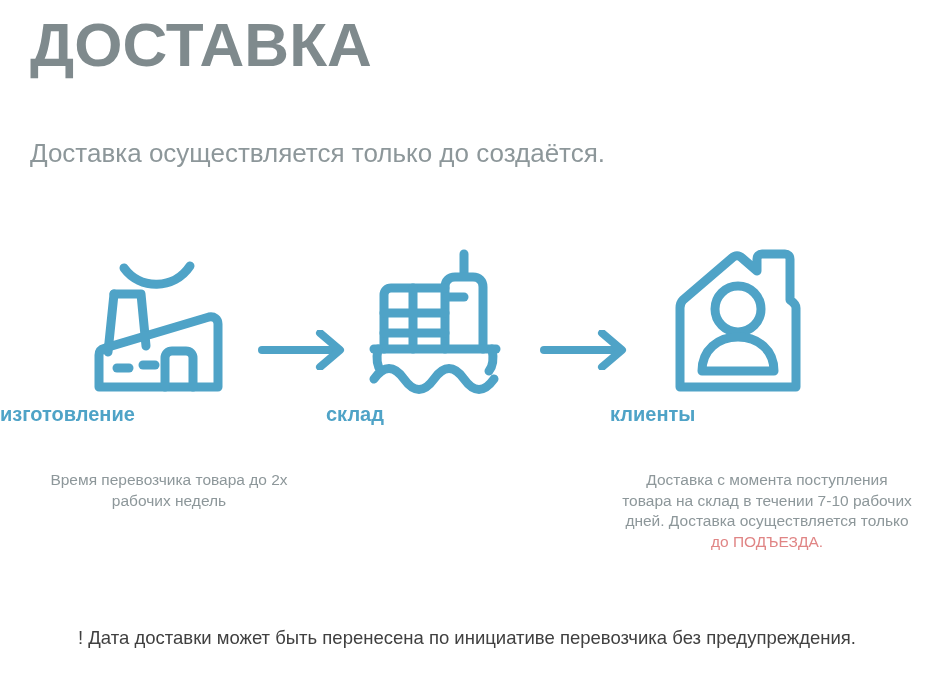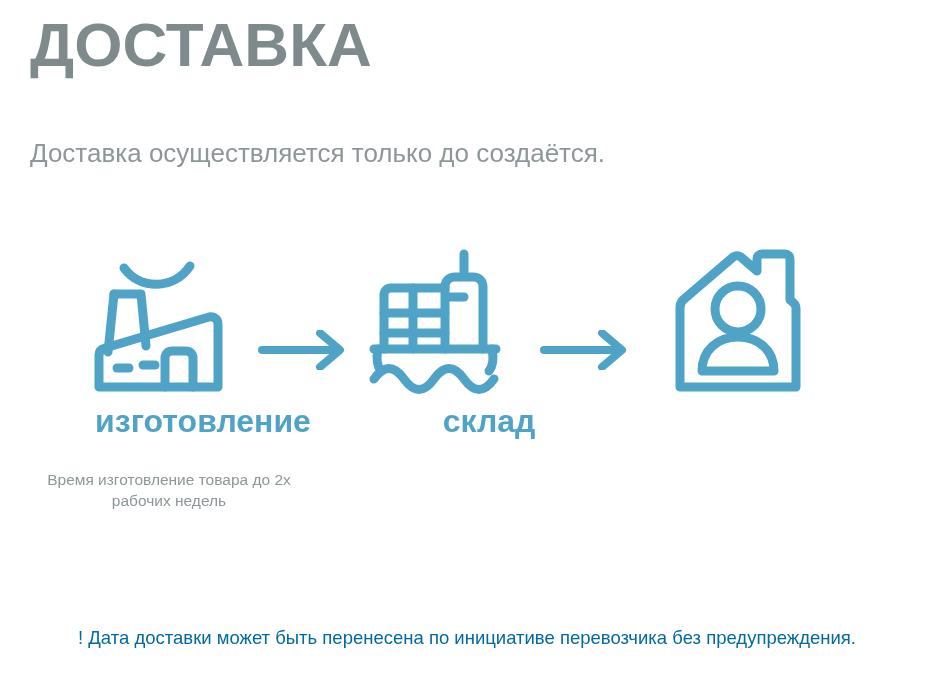--- a/index.html
+++ b/index.html
@@ -74,29 +74,28 @@
   .step-labels {
     position: absolute;
     left: 0;
     top: 403px;
     width: 934px;
     height: 34px;
   }
   .step-label {
     position: absolute;
     top: 0;
-    font-size: 32px;
+    font-size: 20px;
     font-weight: bold;
     color: #4fa3c7;
-    text-align: center;
+    text-align: left;
     white-space: nowrap;
-    padding-left: 48px;
   }
   .step-label.s1 { left: 0px;   width: 310px; }
-  .step-label.s2 { left: 310px; width: 262px; }
+  .step-label.s2 { left: 326px; width: 262px; }
   .step-label.s3 { left: 610px; width: 310px; }
 
   
   .descriptions {
     position: absolute;
     left: 0;
     top: 470px;
     width: 934px;
     height: 130px;
   }
@@ -118,21 +117,21 @@
 
   
   .footer-note {
     position: absolute;
     left: 47px;
     top: 626px;
     width: 840px;
     text-align: center;
     font-size: 18.5px;
     line-height: 1.33;
-    color: #0369a1;
+    color: #404040;
   }
 
   svg { display: block; }
 </style>
 </head>
 <body>
 
 <div class="slide">
 
   <div class="page-title">ДОСТАВКА</div>
@@ -202,23 +201,27 @@
       <svg width="92" height="40" viewBox="0 0 92 40" fill="none" stroke="#4fa3c7" stroke-width="8" stroke-linecap="round" stroke-linejoin="round">
         <path d="M4 20 L 80 20"></path>
         <path d="M62 3 L 82 20 L 62 37"></path>
       </svg>
     </div>
   </div>
 
   <div class="step-labels">
     <div class="step-label s1">изготовление</div>
     <div class="step-label s2">склад</div>
+    <div class="step-label s3">клиенты</div>
   </div>
 
   <div class="descriptions">
-    <div class="desc-col c1">Время изготовление товара до 2х рабочих недель</div>
-
-
+    <div class="desc-col c1">Время перевозчика товара до 2х рабочих недель</div>
+
+
+    <div class="desc-col c3">
+      <span>Доставка с момента поступления товара на склад в течении 7-10 рабочих дней. Доставка осуществляется только </span><span class="desc-red">до ПОДЪЕЗДА.</span>
+    </div>
   </div>
 
   <div class="footer-note">! Дата доставки может быть перенесена по инициативе перевозчика без предупреждения.</div>
 
 </div>
 
 </body></html>

